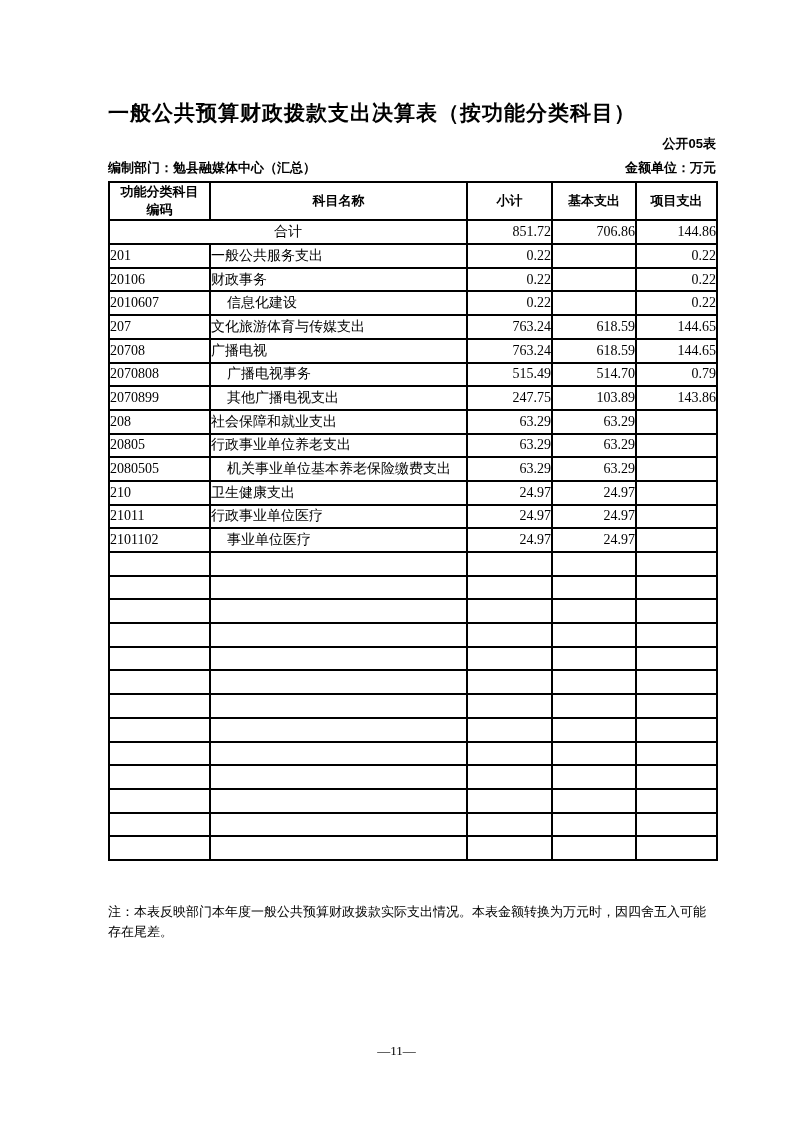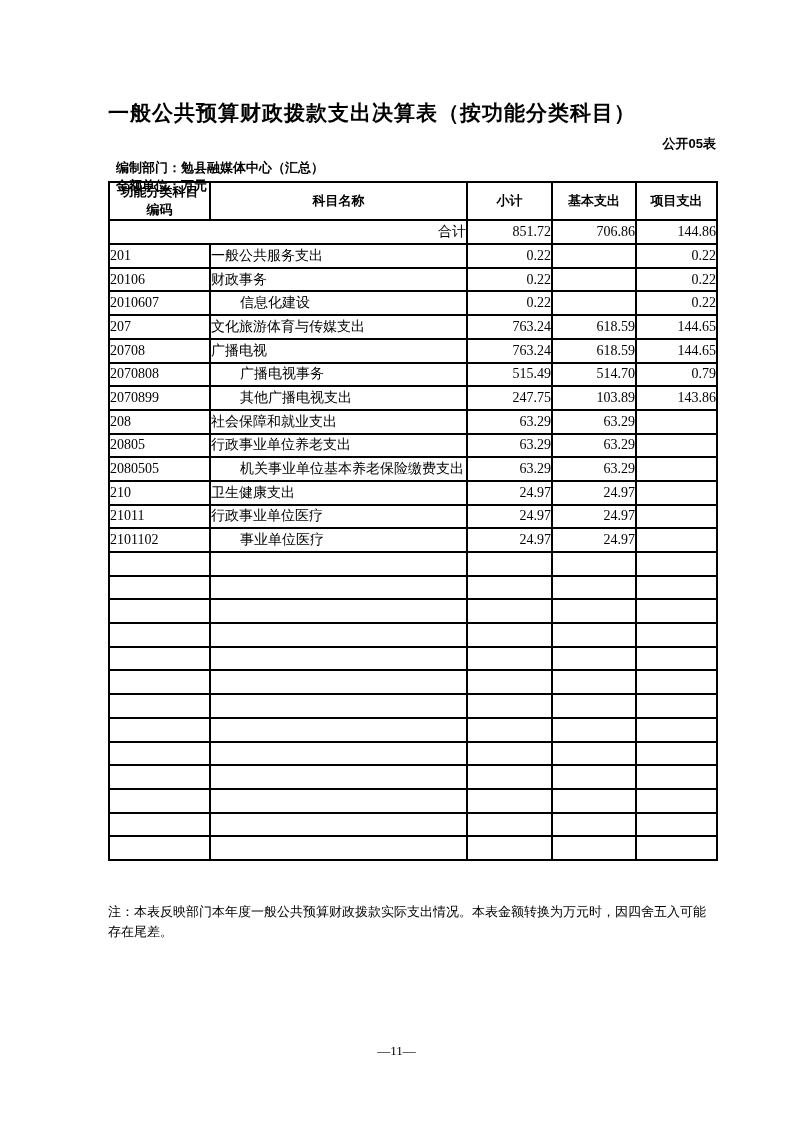--- a/index.html
+++ b/index.html
@@ -35,28 +35,27 @@
     position: absolute;
     top: 135px;
     right: 0;
     font-family: "Liberation Sans", "DejaVu Sans", sans-serif;
     font-weight: bold;
     font-size: 13px;
   }
   .meta-row {
     position: absolute;
     top: 159px;
-    left: 8px;
+    left: 0;
     width: 100%;
     display: flex;
     justify-content: space-between;
     font-family: "Liberation Sans", "DejaVu Sans", sans-serif;
     font-weight: bold;
     font-size: 13px;
-    flex-direction: column;
   }
   table.fiscal {
     position: absolute;
     top: 181px;
     left: 0;
     width: 608px;
     border-collapse: collapse;
     table-layout: fixed;
   }
   table.fiscal th, table.fiscal td {
@@ -76,23 +75,23 @@
   tr.header-row-1 { height: 25px; }
   tr.header-row-2 { height: 35px; }
   table.fiscal tbody tr { height: 23.7px; }
   table.fiscal td {
     font-family: "Liberation Serif", "DejaVu Serif", serif;
     font-size: 14px;
     vertical-align: middle;
   }
   td.code-cell   { text-align: left;  padding-left: 4px; }
   td.name-cell   { text-align: left;  padding-left: 4px; }
-  td.name-cell.indent { padding-left: 29px; }
+  td.name-cell.indent { padding-left: 16px; }
   td.num-cell    { text-align: right; padding-right: 3px; }
-  td.total-label-cell { text-align: right; }
+  td.total-label-cell { text-align: center; }
   .note {
     position: absolute;
     top: 902px;
     left: 0;
     width: 618px;
     font-family: "Liberation Serif", "DejaVu Serif", serif;
     font-size: 13px;
     line-height: 20px;
   }
   .page-number {

